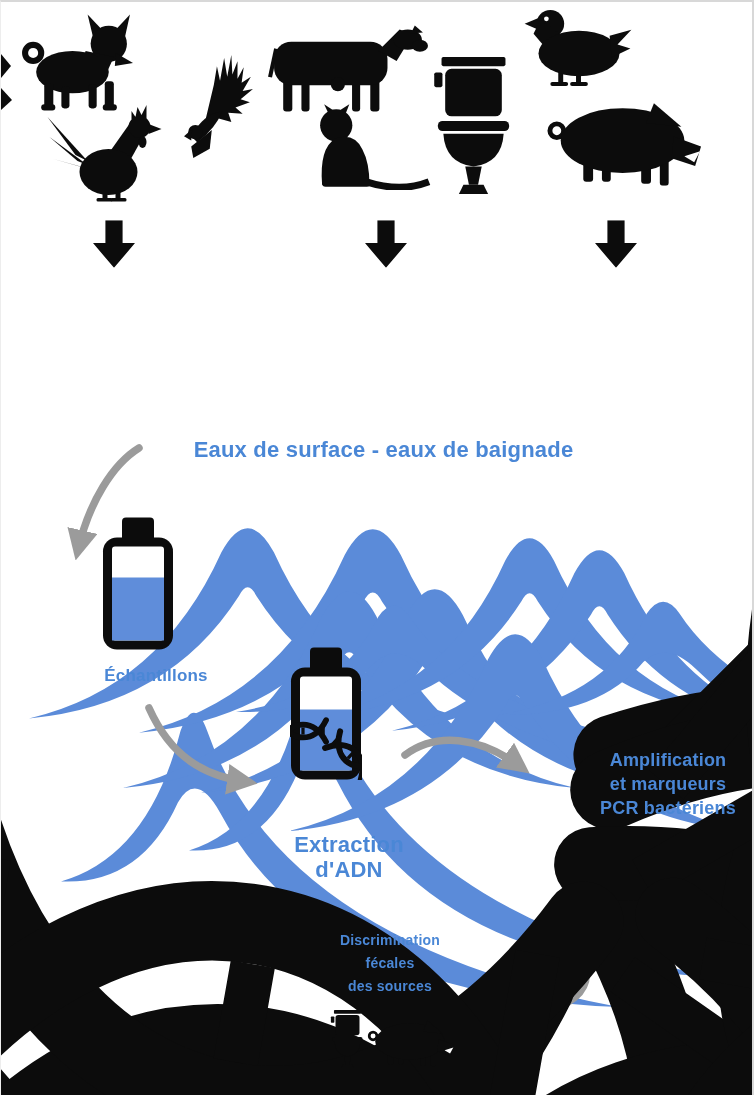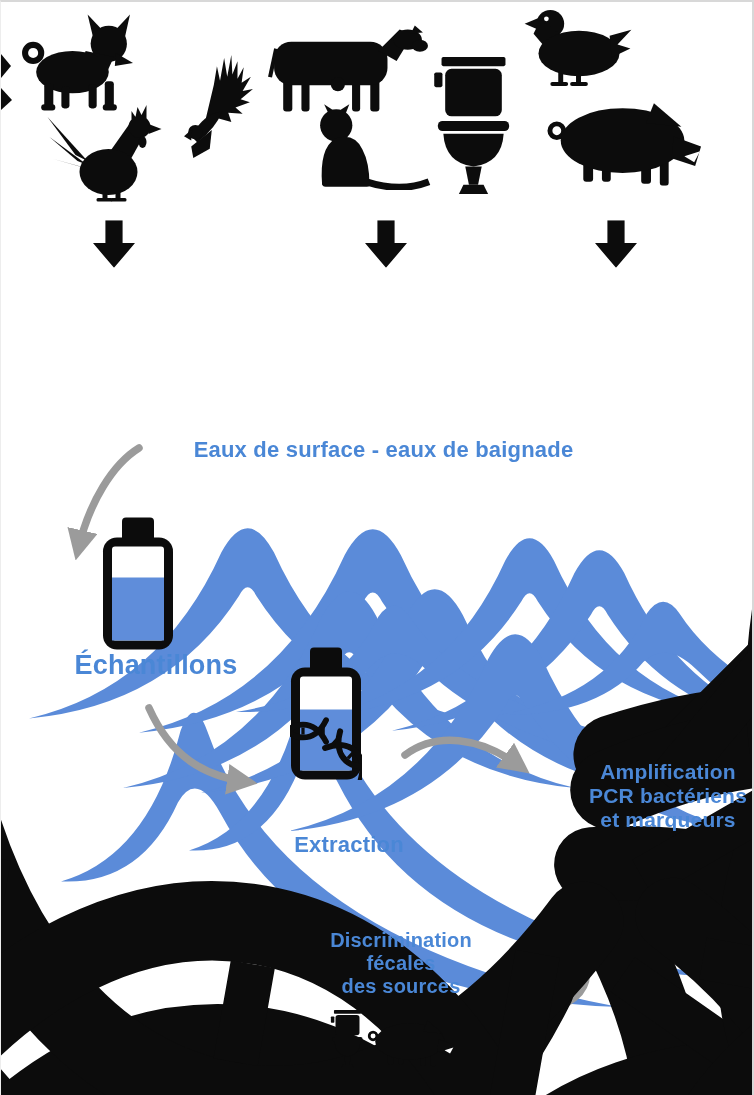--- a/index.html
+++ b/index.html
@@ -20,24 +20,24 @@
   .ink{fill:var(--ink,#0c0c0c);}
   .ink-stroke{fill:none;stroke:var(--ink,#0c0c0c);}
   .water{fill:var(--water-blue,#5b8bd9);}
   .liquid{fill:var(--liquid-blue,#5f8dda);}
   .garrow{fill:none;stroke:var(--arrow-gray,#9b9b9b);stroke-width:7.5;stroke-linecap:round;}
   .blue-label{
     color:var(--label-blue,#4a87d6);font-weight:700;text-align:center;
     letter-spacing:.2px;line-height:1.12;padding-left:30px;
   }
   .lbl-surface{left:0;right:16px;top:436px;font-size:22px;}
-  .lbl-samples{left:30px;width:220px;top:648px;font-size:27px;}
+  .lbl-samples{left:30px;width:220px;top:664px;font-size:17px;}
   .lbl-extraction{left:243px;width:180px;top:783px;font-size:22px;line-height:25px;margin-top:47px;}
-  .lbl-amplification{left:552px;width:200px;top:746px;font-size:21px;line-height:24px;margin-top:12px;}
-  .lbl-discrimination{left:283px;width:204px;top:927px;font-size:20px;line-height:23px;}
+  .lbl-amplification{left:552px;width:200px;top:746px;font-size:18px;line-height:24px;}
+  .lbl-discrimination{left:272px;width:204px;top:927px;font-size:14px;line-height:23px;}
 </style>
 </head>
 <body>
 
 <svg width="0" height="0" style="position:absolute" aria-hidden="true">
   <defs>
     <symbol id="sym-down-arrow" viewBox="0 0 44 50">
       <polygon class="ink" points="13,0 31,0 31,24 44,24 22,50 0,24 13,24"></polygon>
     </symbol>
     <symbol id="sym-wave-sm" viewBox="0 0 100 52">
@@ -252,26 +252,27 @@
       <rect class="ink" x="1" y="20" width="70" height="112" rx="14"></rect>
       <rect x="10" y="29" width="52" height="94" rx="3" fill="#ffffff"></rect>
       <rect class="liquid" x="10" y="62" width="52" height="61"></rect>
       <use href="#sym-helix" transform="translate(28,78) rotate(90) scale(0.50) translate(-25,-36)"></use>
       <use href="#sym-helix" transform="translate(45,102) rotate(-48) scale(0.52) translate(-25,-36)"></use>
     </svg>
   </div>
 
   <div class="abs blue-label lbl-extraction">
     <div>Extraction</div>
+    <div>d'ADN</div>
   </div>
 
   <div class="abs blue-label lbl-amplification">
     <div>Amplification</div>
+    <div>et marqueurs</div>
     <div>PCR bactériens</div>
-    <div>et marqueurs</div>
   </div>
 
   <div class="abs blue-label lbl-discrimination">
     <div>Discrimination</div>
     <div>fécales</div>
     <div>des sources</div>
   </div>
 
   <div class="abs icon" style="left:329px;top:1008px;width:35px;height:58px">
     <svg viewBox="0 0 90 150">

